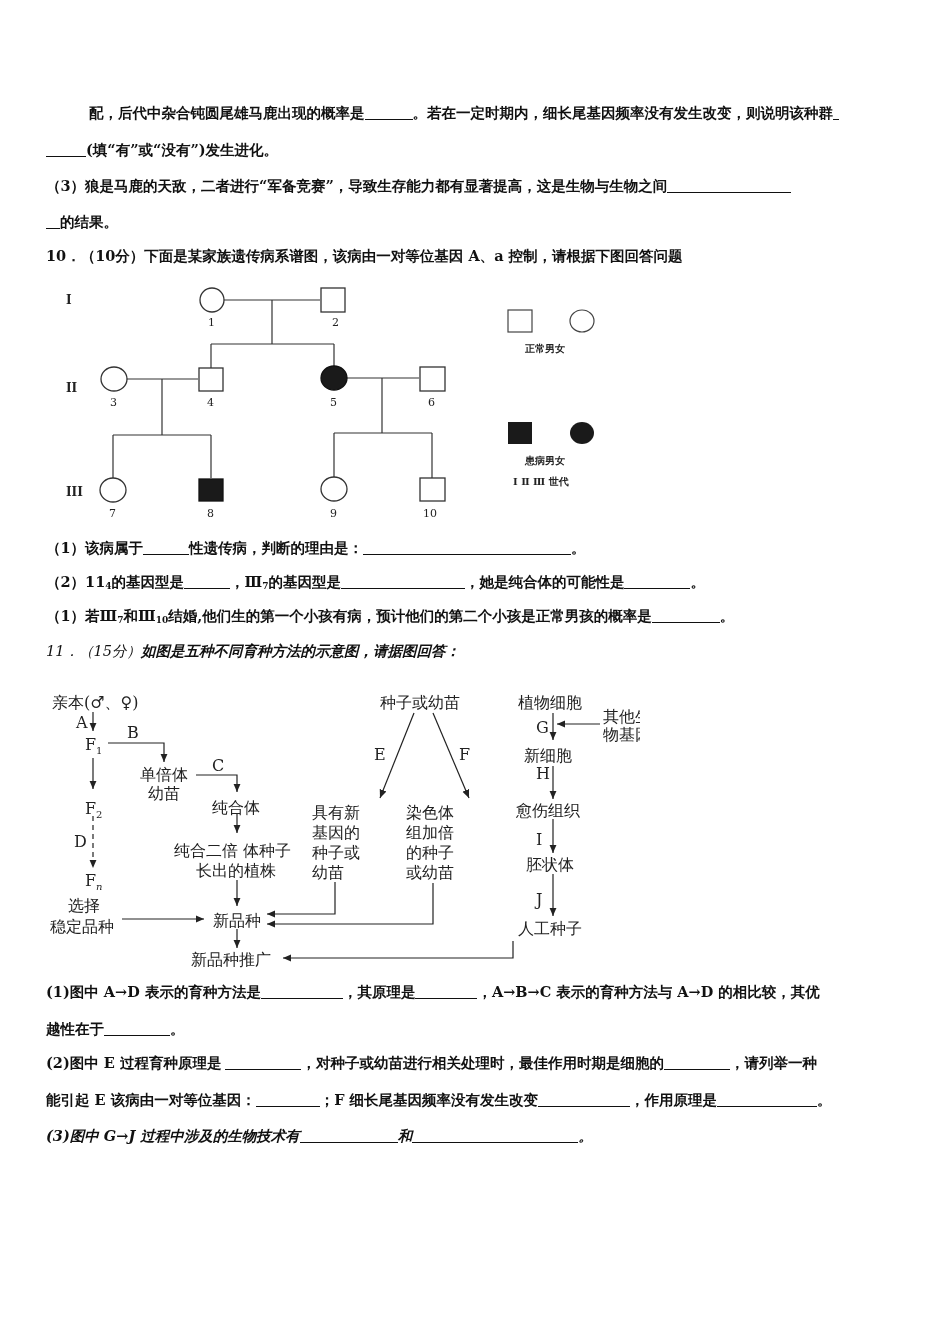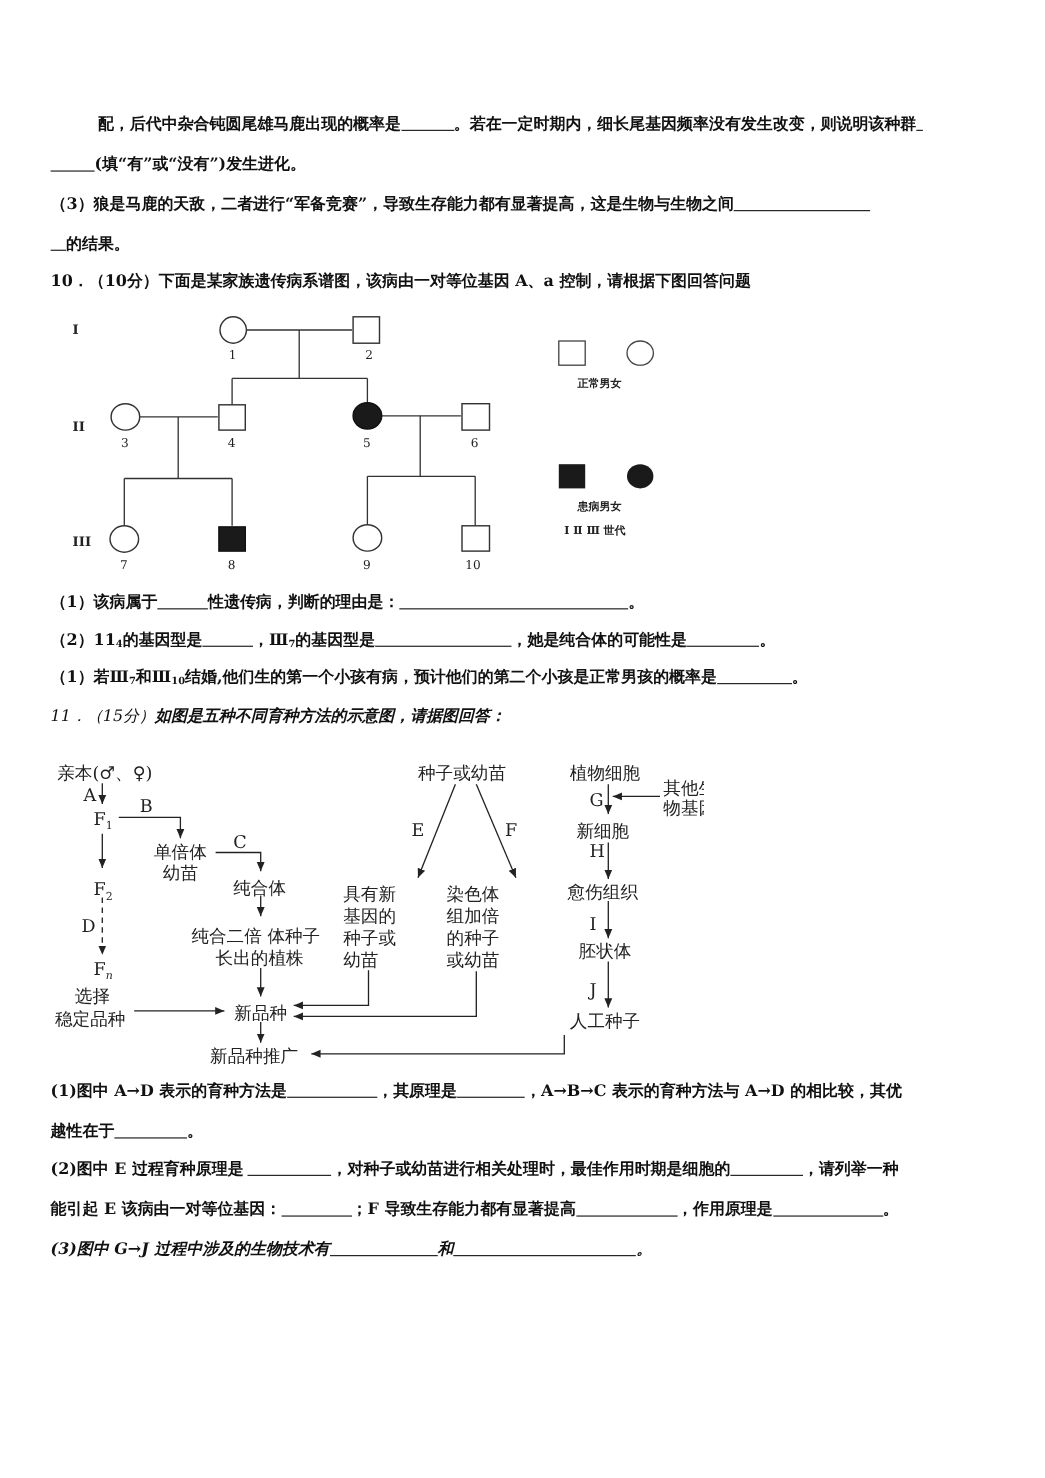--- a/index.html
+++ b/index.html
@@ -202,17 +202,17 @@
 <div class="line" style="top:982px;">
   <span>(1)图中 A→D 表示的育种方法是</span><span class="blank" style="width:82px"></span><span>，其原理是</span><span class="blank" style="width:62px"></span><span>，A→B→C 表示的育种方法与 A→D 的相比较，其优</span>
 </div>
 <div class="line" style="top:1019px;">
   <span>越性在于</span><span class="blank" style="width:66px"></span><span>。</span>
 </div>
 <div class="line" style="top:1053px;">
   <span>(2)图中 E 过程育种原理是</span><span class="blank" style="width:76px; margin-left:4px"></span><span>，对种子或幼苗进行相关处理时，最佳作用时期是细胞的</span><span class="blank" style="width:66px"></span><span>，请列举一种</span>
 </div>
 <div class="line" style="top:1090px;">
-  <span>能引起 E 该病由一对等位基因：</span><span class="blank" style="width:64px"></span><span>；F 导致生存能力都有显著提高</span><span class="blank" style="width:92px"></span><span>，作用原理是</span><span class="blank" style="width:100px"></span><span>。</span>
+  <span>能引起 E 该病由一对等位基因：</span><span class="blank" style="width:64px"></span><span>；F 细长尾基因频率没有发生改变</span><span class="blank" style="width:92px"></span><span>，作用原理是</span><span class="blank" style="width:100px"></span><span>。</span>
 </div>
 <div class="line" style="top:1126px;font-style:italic;">
   <span>(3)图中 G→J 过程中涉及的生物技术有</span><span class="blank" style="width:98px"></span><span>和</span><span class="blank" style="width:166px"></span><span>。</span>
 </div>
 
 </body></html>

